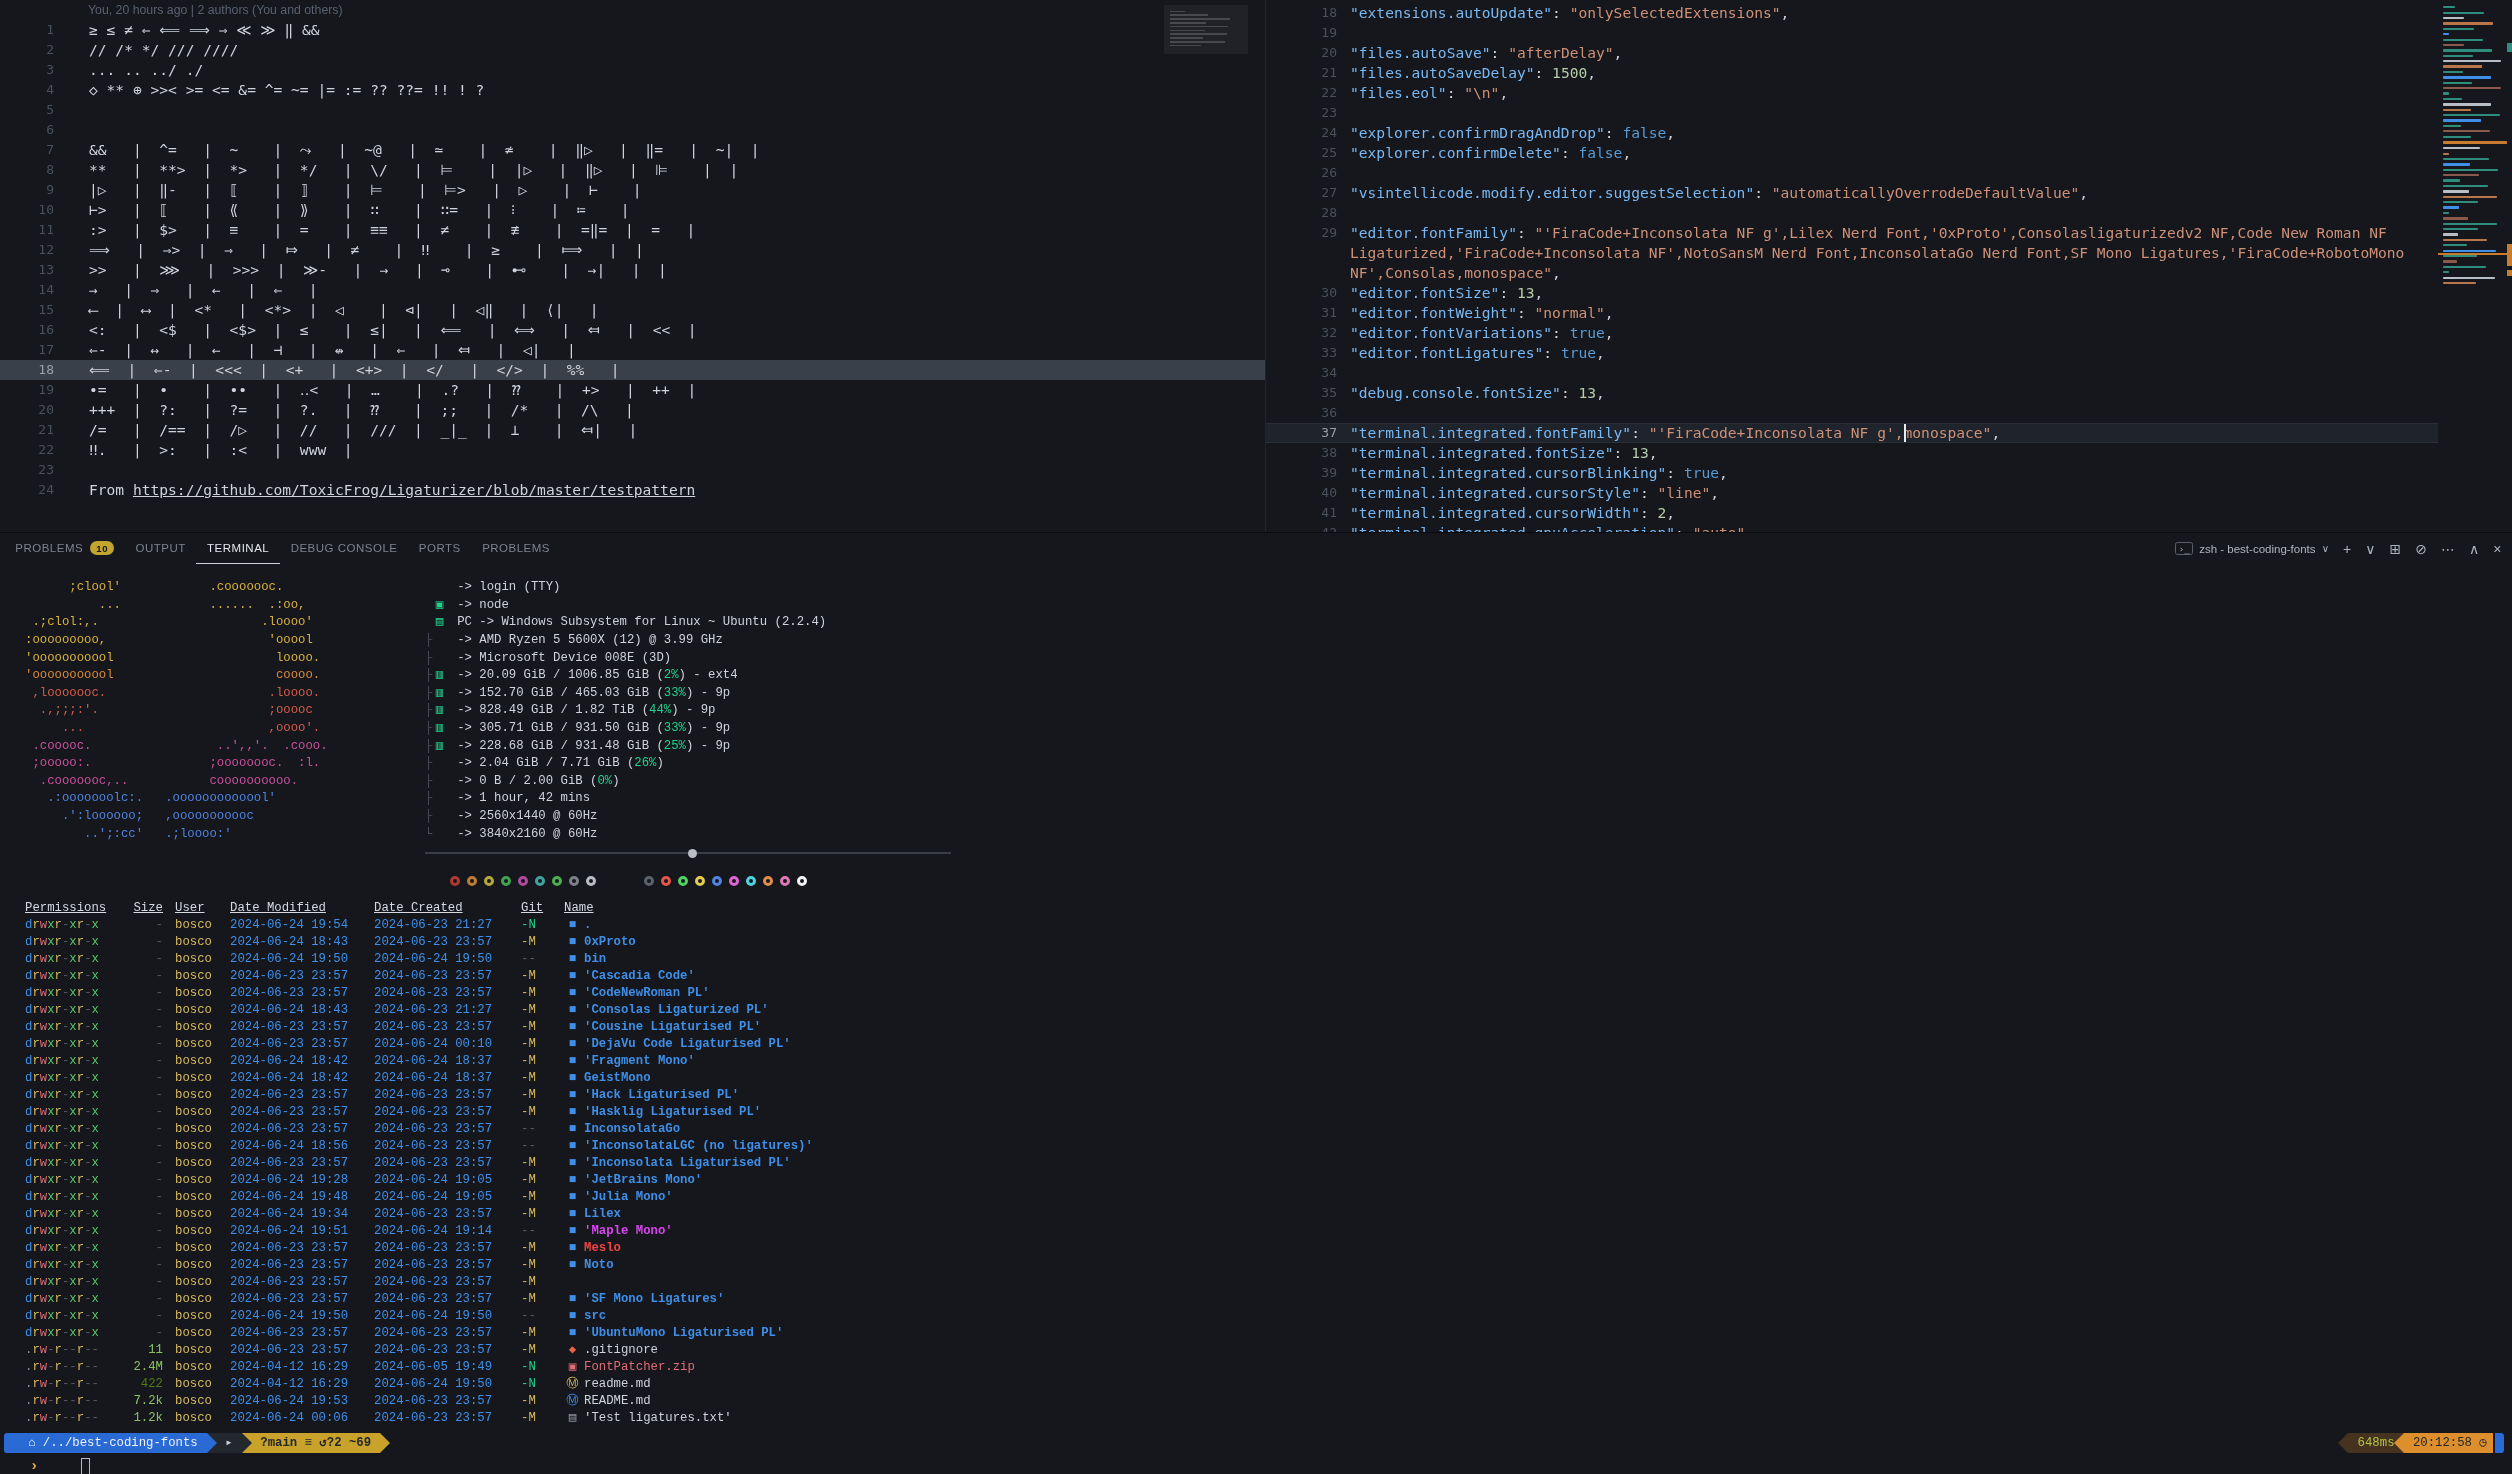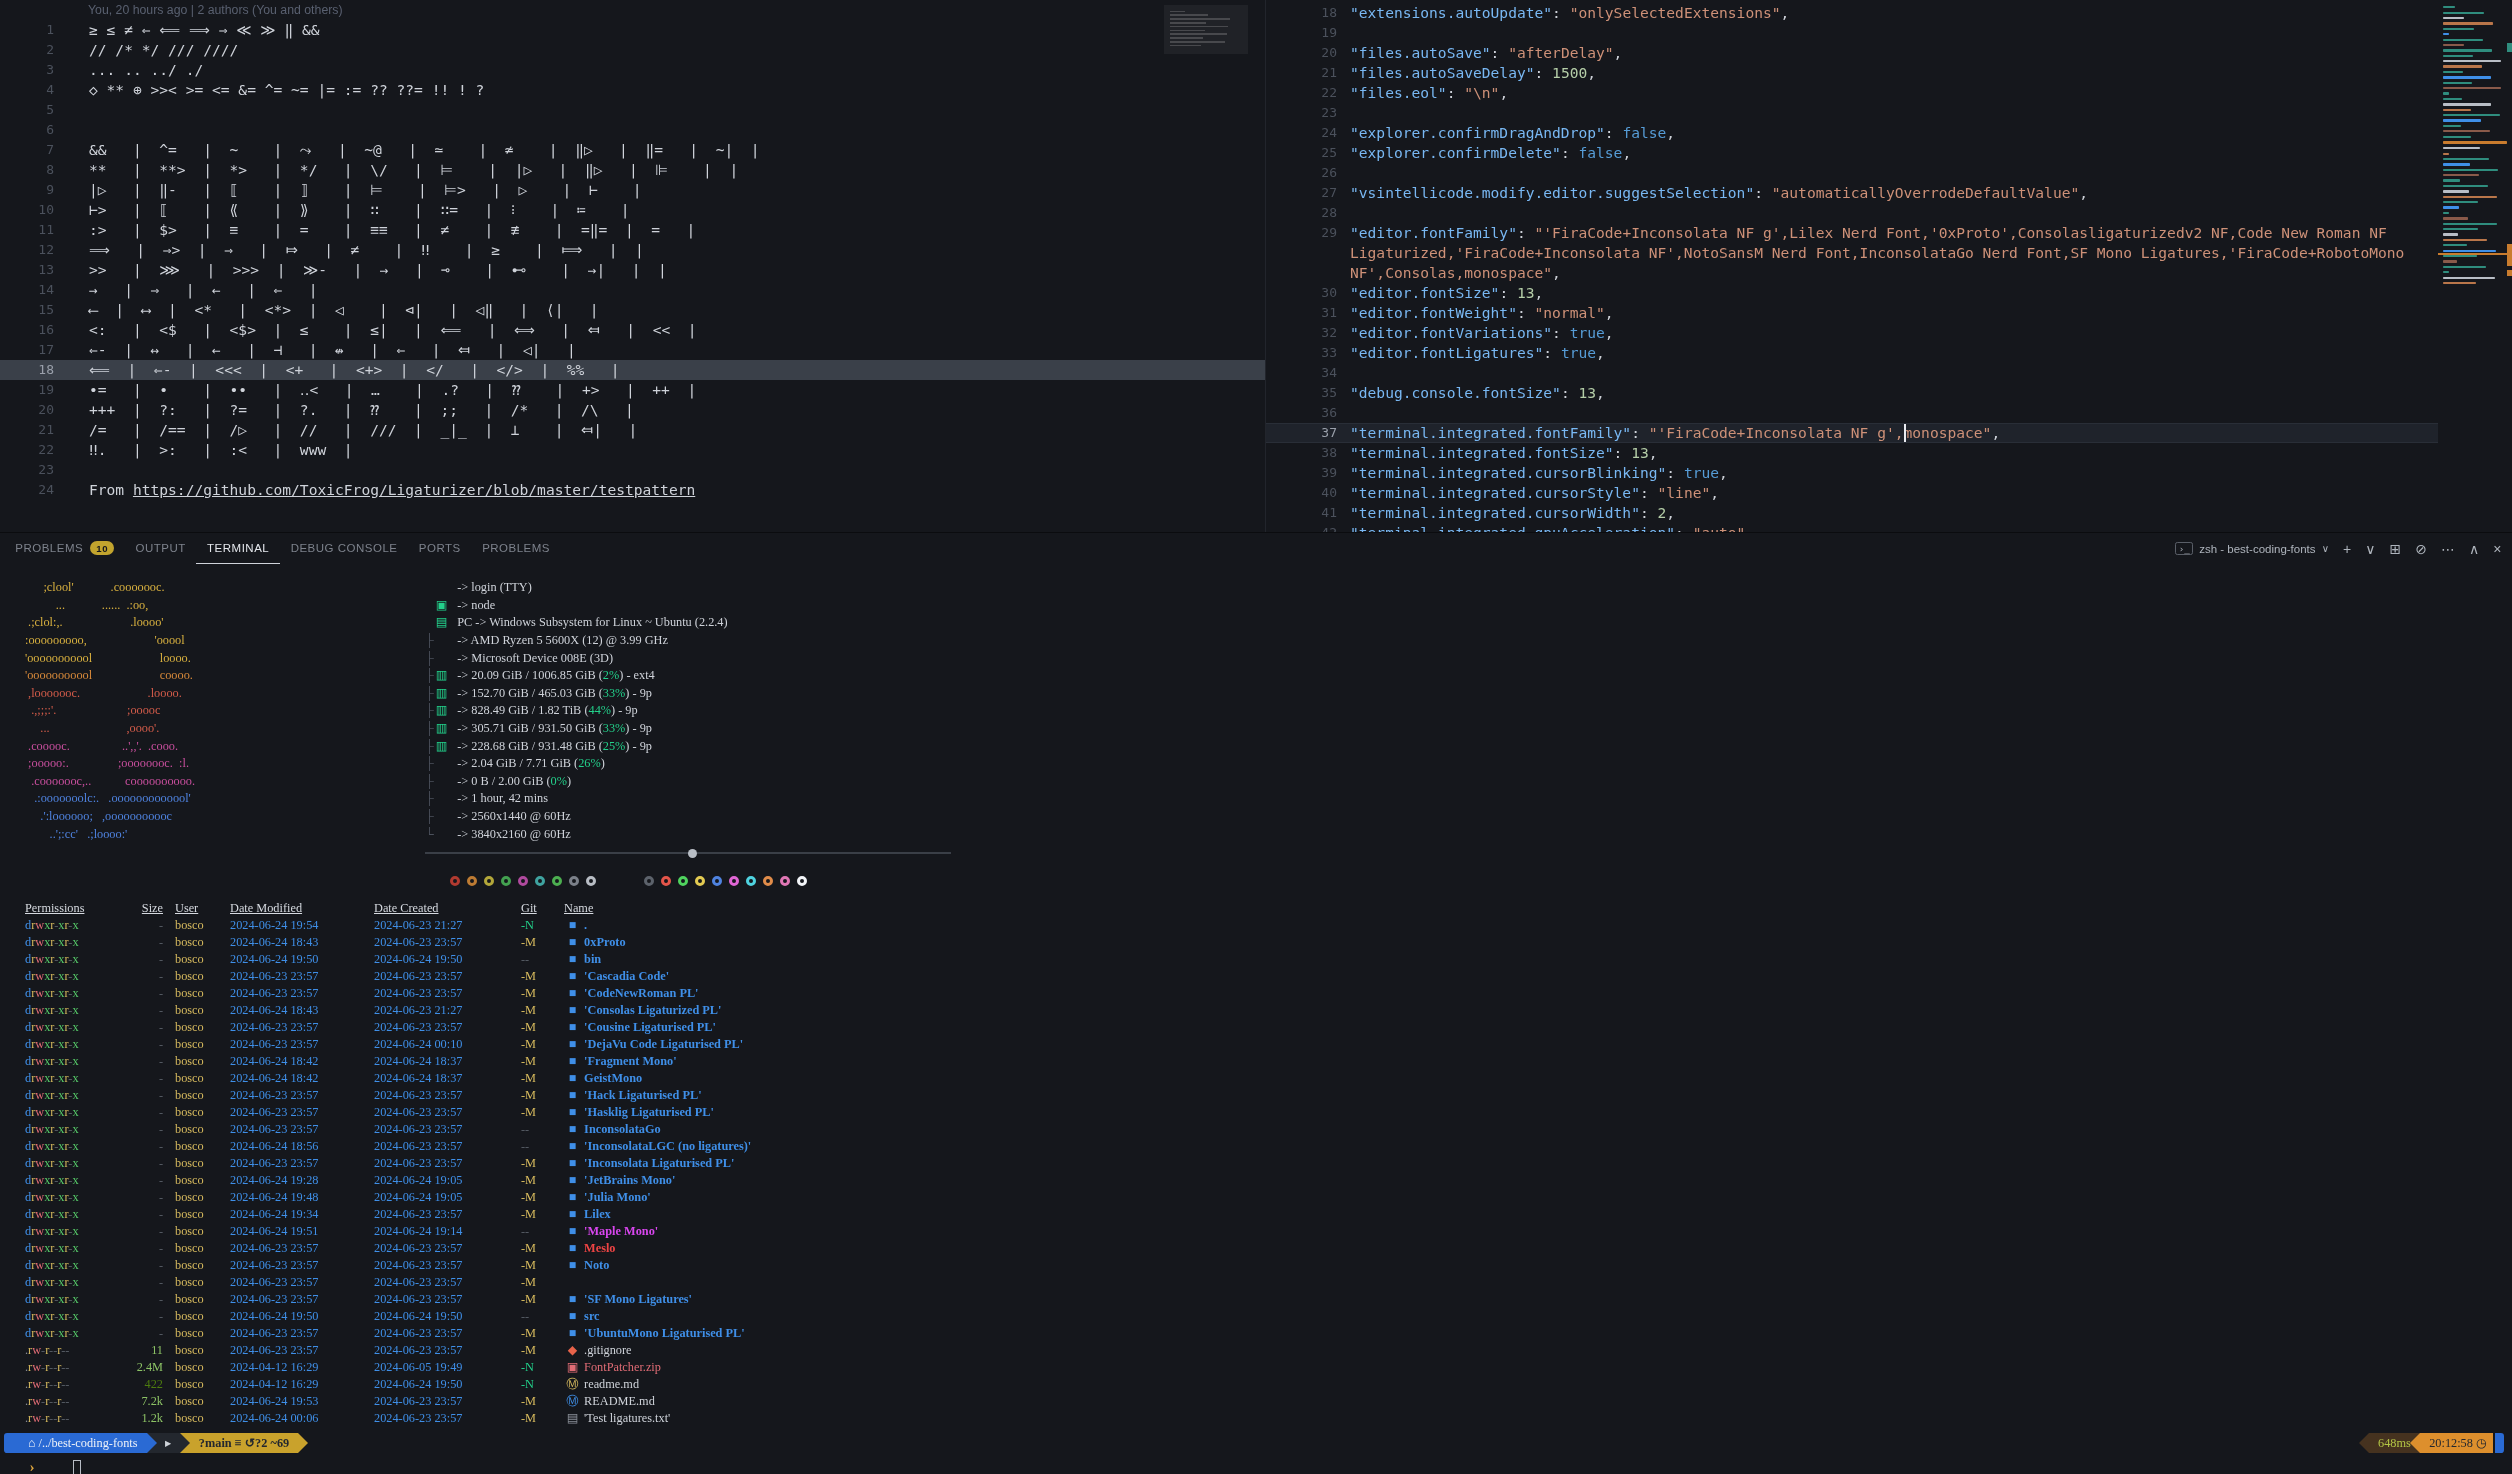--- a/index.html
+++ b/index.html
@@ -32,21 +32,21 @@
 .panel{flex:1;border-top:0.8px solid #0b0c0f;display:flex;flex-direction:column;overflow:hidden}
 .phead{display:flex;justify-content:space-between;align-items:center;height:31px;flex:none;padding:0 10.7px 0 4.6px}
 .ptabs{display:flex;height:100%}
 .ptab{display:flex;align-items:center;gap:7px;padding:0 10.7px;color:#7d828c;font-size:11.5px;letter-spacing:0.5px;cursor:pointer;border-bottom:1.5px solid transparent}
 .ptab.active{color:#e4e7ec;border-bottom-color:#cfd3da}
 .badge{background:#c2a42e;color:#15171c;font-size:9.6px;border-radius:9.2px;padding:1.5px 6.1px;font-weight:bold}
 .pacts{display:flex;align-items:center;gap:14px;color:#aeb4bc;font-size:11.5px}
 .tsel{display:flex;align-items:center;gap:6.1px;cursor:pointer}
 .ticon{font-family:"DejaVu Sans Mono",monospace;font-size:9.2px;border:0.8px solid #5a5f68;border-radius:2.3px;padding:0 2.3px;color:#aeb4bc}
 .abtn{cursor:pointer;font-size:14px;line-height:1}
-.term{flex:1;padding:15.3px 0 0 25px;font-family:Liberation Serif, serif;font-size:12.3px;line-height:17.6px;overflow:hidden}
+.term{flex:1;padding:15.3px 0 0 25px;font-family:Liberation Mono, monospace;font-size:12.3px;line-height:17.6px;overflow:hidden}
 .fetch{display:flex}
 .fart{width:400px;white-space:pre}
 .finfo div{white-space:pre}
 .finfo .tr{display:inline-block;width:10.7px;color:#4b515c}
 .finfo .ic{display:inline-block;width:21.5px;color:#23d18b}
 .g{color:#23d18b}
 .sepline{position:relative;margin:4.6px 0 0 400px;width:526px;height:10.7px}
 .sepline::before{content:'';position:absolute;top:4.6px;left:0;width:100%;height:1.5px;background:#3a3f47}
 .sepdot{position:absolute;top:0.8px;left:50%;width:9.2px;height:9.2px;border-radius:50%;background:#b9bec6}
 .dots{display:flex;align-items:center;gap:7px;margin:12.3px 0 9.2px 425px;height:20px}

